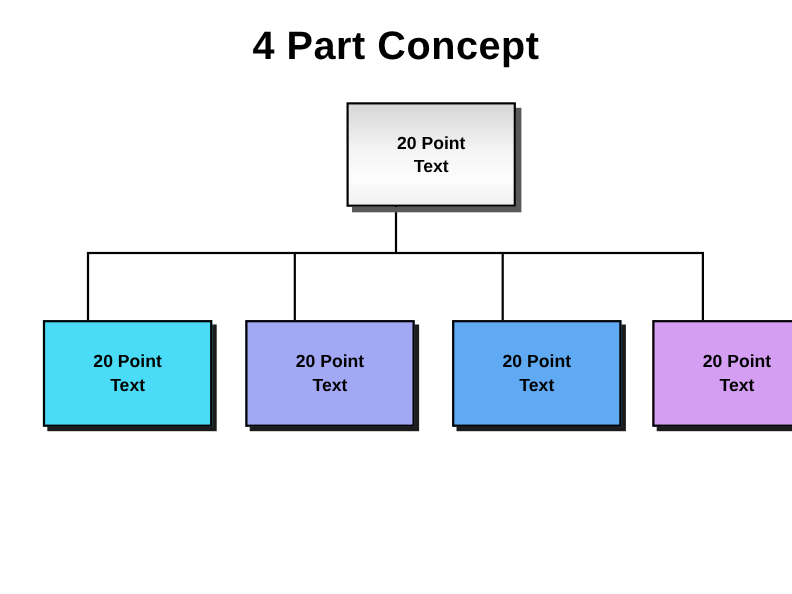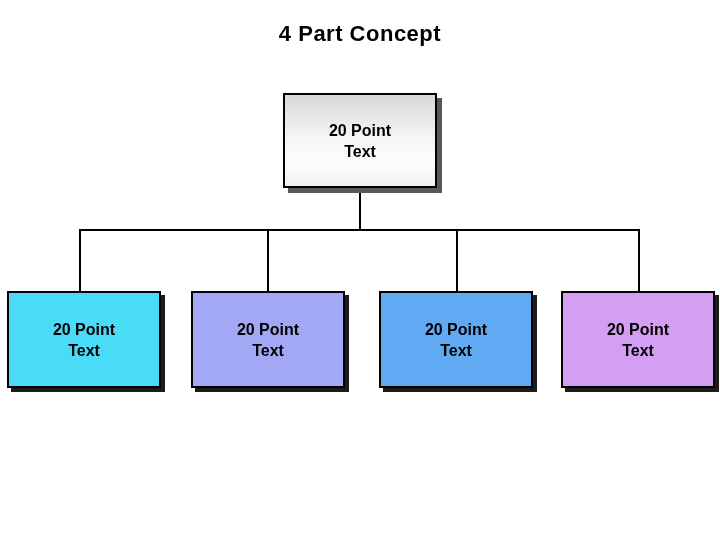--- a/index.html
+++ b/index.html
@@ -12,21 +12,21 @@
     font-family: "Liberation Sans", "DejaVu Sans", sans-serif;
   }
 
   
   .slide-title {
     position: absolute;
     top: 21px;
     left: 0;
     width: 720px;
     text-align: center;
-    font-size: 22px;
+    font-size: 36px;
     font-weight: bold;
     color: #000000;
     letter-spacing: 0.5px;
   }
 
   
   .connector { position: absolute; background: #000000; }
   .stem  { left: 359px; top: 187px; width: 2px;  height: 43px; }
   .hline { left: 79px;  top: 229px; width: 561px; height: 2px; }
   .drop  { top: 230px; width: 2px; height: 61px; }
@@ -38,20 +38,21 @@
   
   .node {
     position: absolute;
     border: 2px solid #000000;
     display: flex;
     flex-direction: column;
     align-items: center;
     justify-content: center;
     text-align: center;
     box-sizing: border-box;
+    margin-left: 32px;
   }
   .node-line {
     font-size: 16px;
     font-weight: bold;
     line-height: 21px;
     color: #000000;
     white-space: nowrap;
   }
   .root-node {
     left: 283px; top: 93px;

